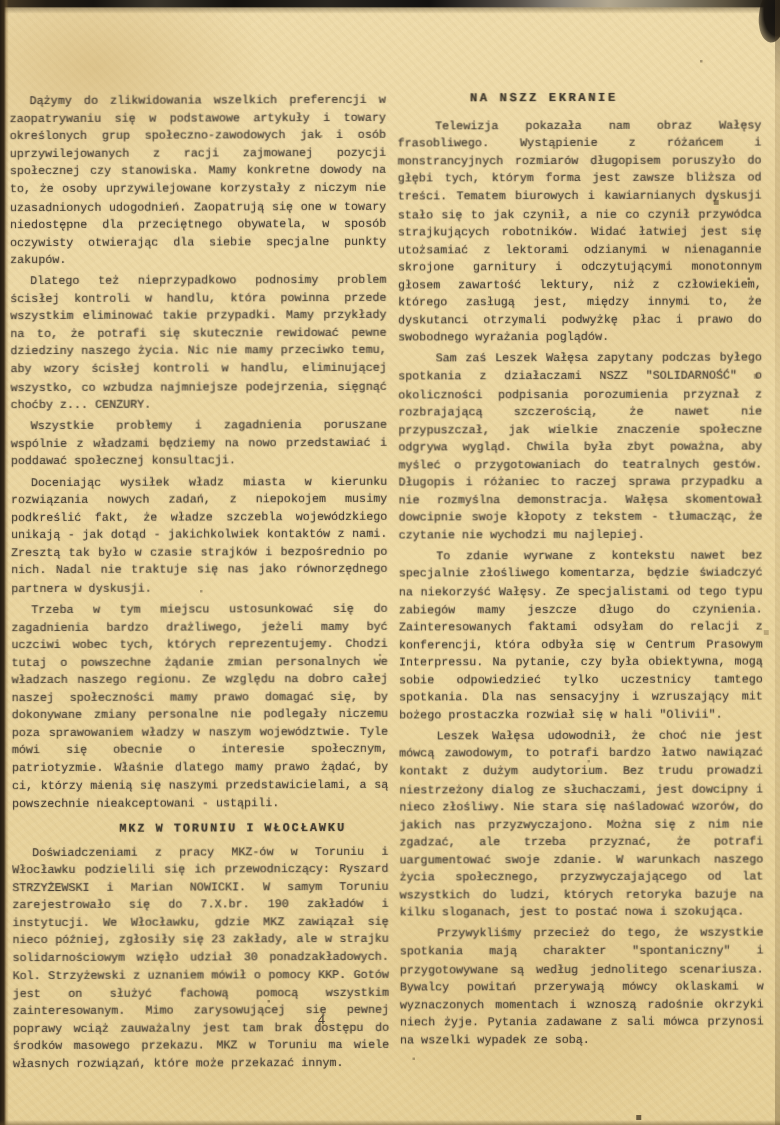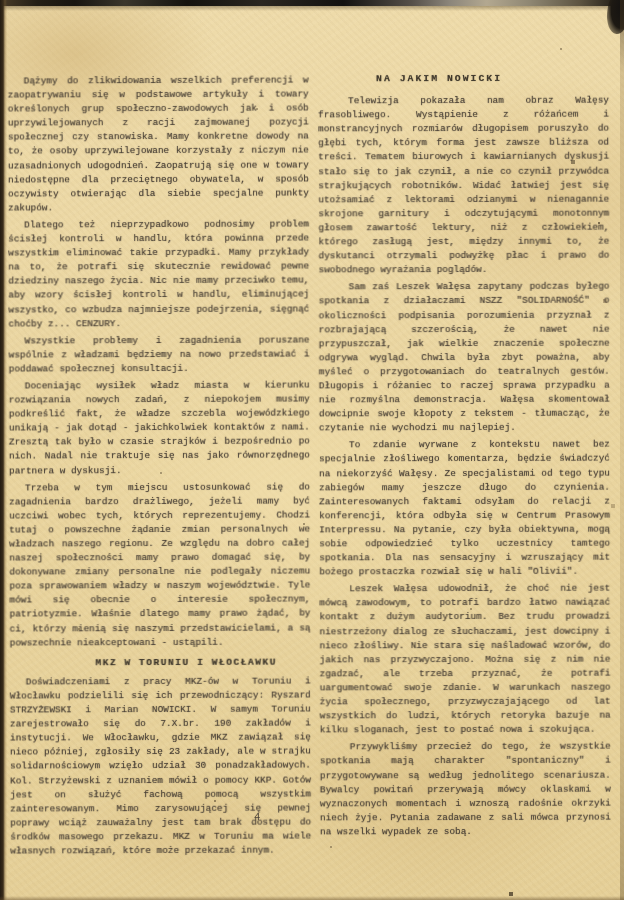--- a/index.html
+++ b/index.html
@@ -116,21 +116,21 @@
     <p>Dążymy do zlikwidowania wszelkich preferencji w zaopatrywaniu się w podstawowe artykuły i towary określonych grup społeczno-zawodowych jak i osób uprzywilejowanych z racji zajmowanej pozycji społecznej czy stanowiska. Mamy konkretne dowody na to, że osoby uprzywilejowane korzystały z niczym nie uzasadnionych udogodnień. Zaopatrują się one w towary niedostępne dla przeciętnego obywatela, w sposób oczywisty otwierając dla siebie specjalne punkty zakupów.</p>
     <p>Dlatego też nieprzypadkowo podnosimy problem ścisłej kontroli w handlu, która powinna przede wszystkim eliminować takie przypadki. Mamy przykłady na to, że potrafi się skutecznie rewidować pewne dziedziny naszego życia. Nic nie mamy przeciwko temu, aby wzory ścisłej kontroli w handlu, eliminującej wszystko, co wzbudza najmniejsze podejrzenia, sięgnąć choćby z... CENZURY.</p>
     <p>Wszystkie problemy i zagadnienia poruszane wspólnie z władzami będziemy na nowo przedstawiać i poddawać społecznej konsultacji.</p>
     <p>Doceniając wysiłek władz miasta w kierunku rozwiązania nowych zadań, z niepokojem musimy podkreślić fakt, że władze szczebla wojewódzkiego unikają - jak dotąd - jakichkolwiek kontaktów z nami. Zresztą tak było w czasie strajków i bezpośrednio po nich. Nadal nie traktuje się nas jako równorzędnego partnera w dyskusji.</p>
     <p>Trzeba w tym miejscu ustosunkować się do zagadnienia bardzo drażliwego, jeżeli mamy być uczciwi wobec tych, których reprezentujemy. Chodzi tutaj o powszechne żądanie zmian personalnych we władzach naszego regionu. Ze względu na dobro całej naszej społeczności mamy prawo domagać się, by dokonywane zmiany personalne nie podlegały niczemu poza sprawowaniem władzy w naszym województwie. Tyle mówi się obecnie o interesie społecznym, patriotyzmie. Właśnie dlatego mamy prawo żądać, by ci, którzy mienią się naszymi przedstawicielami, a są powszechnie nieakceptowani - ustąpili.</p>
     <div class="sec-heading">MKZ W TORUNIU I WŁOCŁAWKU</div>
     <p>Doświadczeniami z pracy MKZ-ów w Toruniu i Włocławku podzielili się ich przewodniczący: Ryszard STRZYŻEWSKI i Marian NOWICKI. W samym Toruniu zarejestrowało się do 7.X.br. 190 zakładów i instytucji. We Włocławku, gdzie MKZ zawiązał się nieco później, zgłosiły się 23 zakłady, ale w strajku solidarnościowym wzięło udział 30 ponadzakładowych. Kol. Strzyżewski z uznaniem mówił o pomocy KKP. Gotów jest on służyć fachową pomocą wszystkim zainteresowanym. Mimo zarysowującej się pewnej poprawy wciąż zauważalny jest tam brak dostępu do środków masowego przekazu. MKZ w Toruniu ma wiele własnych rozwiązań, które może przekazać innym.</p>
   </div>
 
   <div class="col col-right">
-    <div class="art-heading">NA JAKIM NOWICKI</div>
+    <div class="art-heading">NA NSZZ EKRANIE</div>
     <p>Telewizja pokazała nam obraz Wałęsy frasobliwego. Wystąpienie z różańcem i monstrancyjnych rozmiarów długopisem poruszyło do głębi tych, którym forma jest zawsze bliższa od treści. Tematem biurowych i kawiarnianych dyskusji stało się to jak czynił, a nie co czynił przywódca strajkujących robotników. Widać łatwiej jest się utożsamiać z lektorami odzianymi w nienagannie skrojone garnitury i odczytującymi monotonnym głosem zawartość lektury, niż z człowiekiem, którego zasługą jest, między innymi to, że dyskutanci otrzymali podwyżkę płac i prawo do swobodnego wyrażania poglądów.</p>
     <p>Sam zaś Leszek Wałęsa zapytany podczas byłego spotkania z działaczami NSZZ "SOLIDARNOŚĆ" o okoliczności podpisania porozumienia przyznał z rozbrajającą szczerością, że nawet nie przypuszczał, jak wielkie znaczenie społeczne odgrywa wygląd. Chwila była zbyt poważna, aby myśleć o przygotowaniach do teatralnych gestów. Długopis i różaniec to raczej sprawa przypadku a nie rozmyślna demonstracja. Wałęsa skomentował dowcipnie swoje kłopoty z tekstem - tłumacząc, że czytanie nie wychodzi mu najlepiej.</p>
     <p>To zdanie wyrwane z kontekstu nawet bez specjalnie złośliwego komentarza, będzie świadczyć na niekorzyść Wałęsy. Ze specjalistami od tego typu zabiegów mamy jeszcze długo do czynienia. Zainteresowanych faktami odsyłam do relacji z konferencji, która odbyła się w Centrum Prasowym Interpressu. Na pytanie, czy była obiektywna, mogą sobie odpowiedzieć tylko uczestnicy tamtego spotkania. Dla nas sensacyjny i wzruszający mit bożego prostaczka rozwiał się w hali "Olivii".</p>
     <p>Leszek Wałęsa udowodnił, że choć nie jest mówcą zawodowym, to potrafi bardzo łatwo nawiązać kontakt z dużym audytorium. Bez trudu prowadzi niestrzeżony dialog ze słuchaczami, jest dowcipny i nieco złośliwy. Nie stara się naśladować wzorów, do jakich nas przyzwyczajono. Można się z nim nie zgadzać, ale trzeba przyznać, że potrafi uargumentować swoje zdanie. W warunkach naszego życia społecznego, przyzwyczajającego od lat wszystkich do ludzi, których retoryka bazuje na kilku sloganach, jest to postać nowa i szokująca.</p>
     <p>Przywykliśmy przecież do tego, że wszystkie spotkania mają charakter "spontaniczny" i przygotowywane są według jednolitego scenariusza. Bywalcy powitań przerywają mówcy oklaskami w wyznaczonych momentach i wznoszą radośnie okrzyki niech żyje. Pytania zadawane z sali mówca przynosi na wszelki wypadek ze sobą.</p>
   </div>
 
   <div class="page-number">4</div>
 
 </div>

